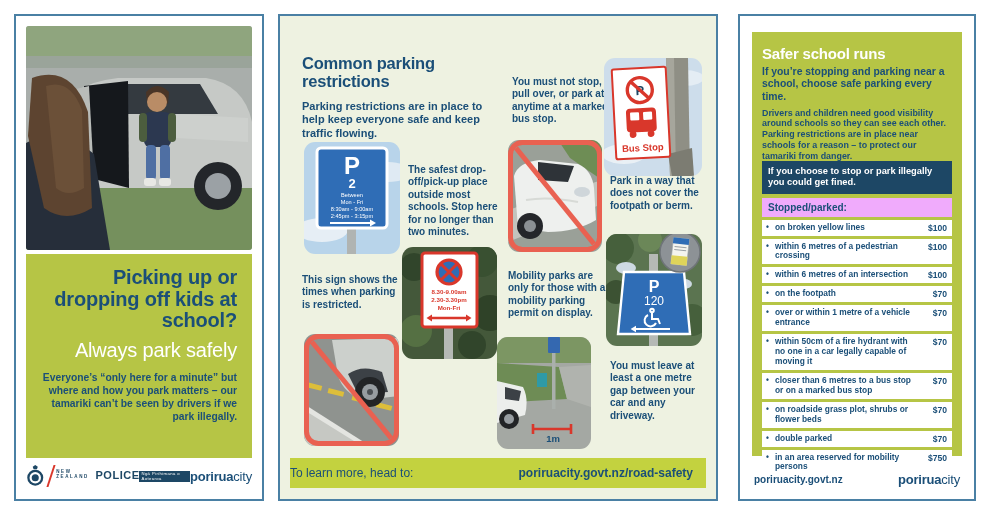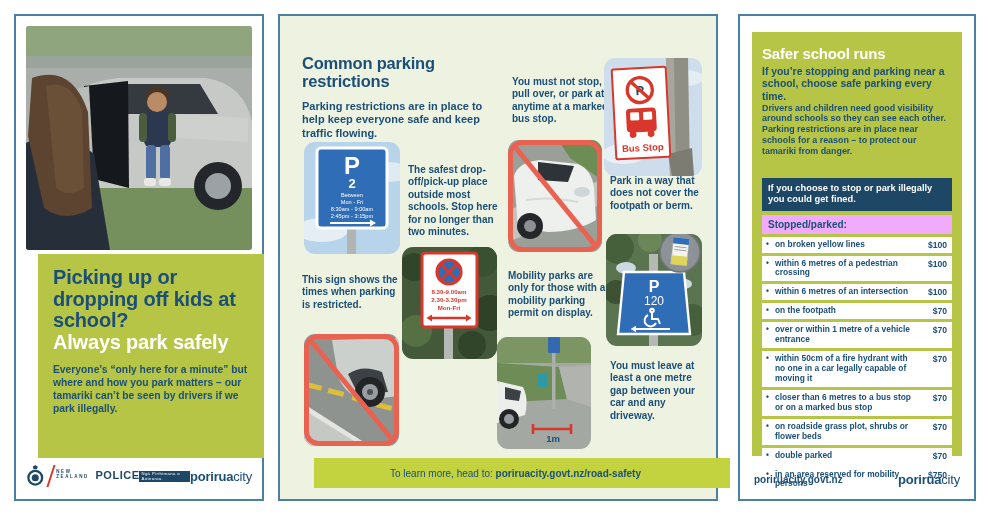--- a/index.html
+++ b/index.html
@@ -6,48 +6,48 @@
   .page{position:relative;width:990px;height:515px;background:#fff;overflow:hidden;
         font-family:"Liberation Sans",sans-serif;-webkit-font-smoothing:antialiased;}
   .card{position:absolute;top:14px;height:487px;background:#fff;border:2px solid #4a80a4;box-sizing:border-box;}
   .abs{position:absolute;box-sizing:border-box;}
 
   
   .left-card{left:14px;width:250px;}
   .photo{border-radius:3px;overflow:hidden;}
   .green-block{background:#b6c545;}
   .lp-title1{font-size:20px;line-height:1.08;font-weight:bold;color:#1b4f78;letter-spacing:-.2px;}
-  .lp-title2{font-size:20px;line-height:1.08;font-weight:bold;color:#fff;letter-spacing:-.2px;}
+  .lp-title2{font-size:20px;line-height:1.08;font-weight:normal;color:#fff;letter-spacing:-.2px;margin-top:8px;}
   .lp-body{margin-top:11px;font-size:10.3px;line-height:1.25;font-weight:bold;color:#1b4f78;}
   .left-footer{display:flex;justify-content:space-between;align-items:center;}
   .police{display:flex;align-items:center;gap:3px;}
   .police-slash{width:2px;height:22px;background:#d9372b;transform:skewX(-18deg);margin:0 2px;}
   .police-txt{display:flex;flex-direction:row;line-height:1;}
   .police-nz{font-size:4.5px;letter-spacing:1.6px;color:#1d4765;font-weight:bold;}
   .police-name{font-size:11px;font-weight:bold;color:#1d4765;letter-spacing:.5px;}
   .police-bar{background:#1d4765;color:#fff;font-size:4.2px;padding:1px 2px;letter-spacing:.4px;margin-top:1px;}
   .brand{font-size:13px;color:#1b4f78;letter-spacing:-.2px;}
   .brand b{font-weight:bold;}
 
   
   .mid-card{left:278px;width:440px;background:#eef2e1;}
   .mid-heading{font-size:16.5px;line-height:1.1;font-weight:bold;color:#1b4f78;letter-spacing:-.2px;}
   .mid-intro{font-size:11px;line-height:1.22;font-weight:bold;color:#1b4f78;}
   .item-text{font-size:10px;line-height:1.24;font-weight:bold;color:#1b4f78;}
   .img{border-radius:11px;overflow:hidden;line-height:0;}
-  .banner{background:#c3d23f;display:flex;align-items:center;justify-content:center;
-          padding-right:13px;font-size:10px;color:#1b4f78;margin-left:24px;}
+  .banner{background:#c3d23f;display:flex;align-items:center;justify-content:space-between;
+          padding-right:13px;font-size:12px;color:#1b4f78;}
   .banner b{font-weight:bold;}
 
   
   .right-card{left:738px;width:238px;}
   .rp-green{background:#b6c545;padding:11px 10px 8px 10px;}
   .rp-heading{font-size:15px;font-weight:bold;color:#fff;letter-spacing:-.2px;margin:2px 0 4px 0;}
-  .rp-sub{font-size:10.4px;line-height:1.18;font-weight:bold;color:#1b4f78;}
-  .rp-body{font-size:8.9px;line-height:1.2;font-weight:600;color:#1b4f78;margin-bottom:22px;}
+  .rp-sub{font-size:10.4px;line-height:1.18;font-weight:bold;color:#1b4f78;margin-bottom:5px;}
+  .rp-body{font-size:8.9px;line-height:1.2;font-weight:600;color:#1b4f78;margin-bottom:0;}
   .rp-finebox{background:#1d4765;color:#fff;font-size:9.3px;line-height:1.2;font-weight:bold;padding:5px 6px;margin-bottom:4px;}
   .fines-header{background:#f0abfc;color:#1b4f78;font-size:10px;font-weight:bold;padding:4px 6px;margin-bottom:3px;}
   .fine-row{background:#fff;display:flex;align-items:flex-start;padding:3px 5px 3px 4px;margin-bottom:3px;}
   .fine-bullet{color:#1b4f78;font-size:8.4px;font-weight:bold;width:9px;flex:0 0 9px;line-height:1.18;}
   .fine-label{flex:1;color:#1b4f78;font-size:8.4px;line-height:1.18;font-weight:600;padding-right:16px;}
   .fine-amount{color:#1b4f78;font-size:8.6px;font-weight:bold;white-space:nowrap;}
   .right-footer{display:flex;justify-content:space-between;align-items:center;}
   .rp-url{font-size:10px;font-weight:bold;color:#1b4f78;}
 </style>
 </head>
@@ -78,21 +78,21 @@
         <rect x="118" y="152" width="12" height="8" rx="3" fill="#e8e8e4"></rect>
         <rect x="133" y="152" width="12" height="8" rx="3" fill="#e8e8e4"></rect>
         <circle cx="192" cy="160" r="24" fill="#23262a"></circle>
         <circle cx="192" cy="160" r="13" fill="#9ba1a5"></circle>
         <path d="M-8 122 Q28 96 68 128 L84 224 L-8 224 Z" fill="#262e3a"></path>
         <path d="M6 52 Q46 38 62 86 L66 182 Q40 198 18 182 L2 110 Z" fill="#5d4430"></path>
         <path d="M20 60 Q44 52 56 84 L58 162 Q42 172 30 162 Z" fill="#6b5038"></path>
       </svg>
     </div>
 
-    <div class="abs green-block" style="left:22px;top:238px;width:226px;height:204px;padding:13px 15px;">
+    <div class="abs green-block" style="left:10px;top:238px;width:226px;height:204px;padding:13px 15px;text-align:right;">
       <div class="lp-title1">Picking up or dropping off kids at school?</div>
       <div class="lp-title2">Always park safely</div>
       <div class="lp-body">Everyone’s “only here for a minute” but where and how you park matters – our tamariki can’t be seen by drivers if we park illegally.</div>
     </div>
 
     <div class="abs left-footer" style="left:10px;bottom:6px;width:226px;height:34px;">
       <div class="police">
         <svg width="22" height="26" viewBox="0 0 22 26">
           <path d="M8 2 L11 0 L14 2 L13 5 L9 5 Z" fill="#1d4765"></path>
           <circle cx="11" cy="15" r="9.5" fill="#1d4765"></circle>

